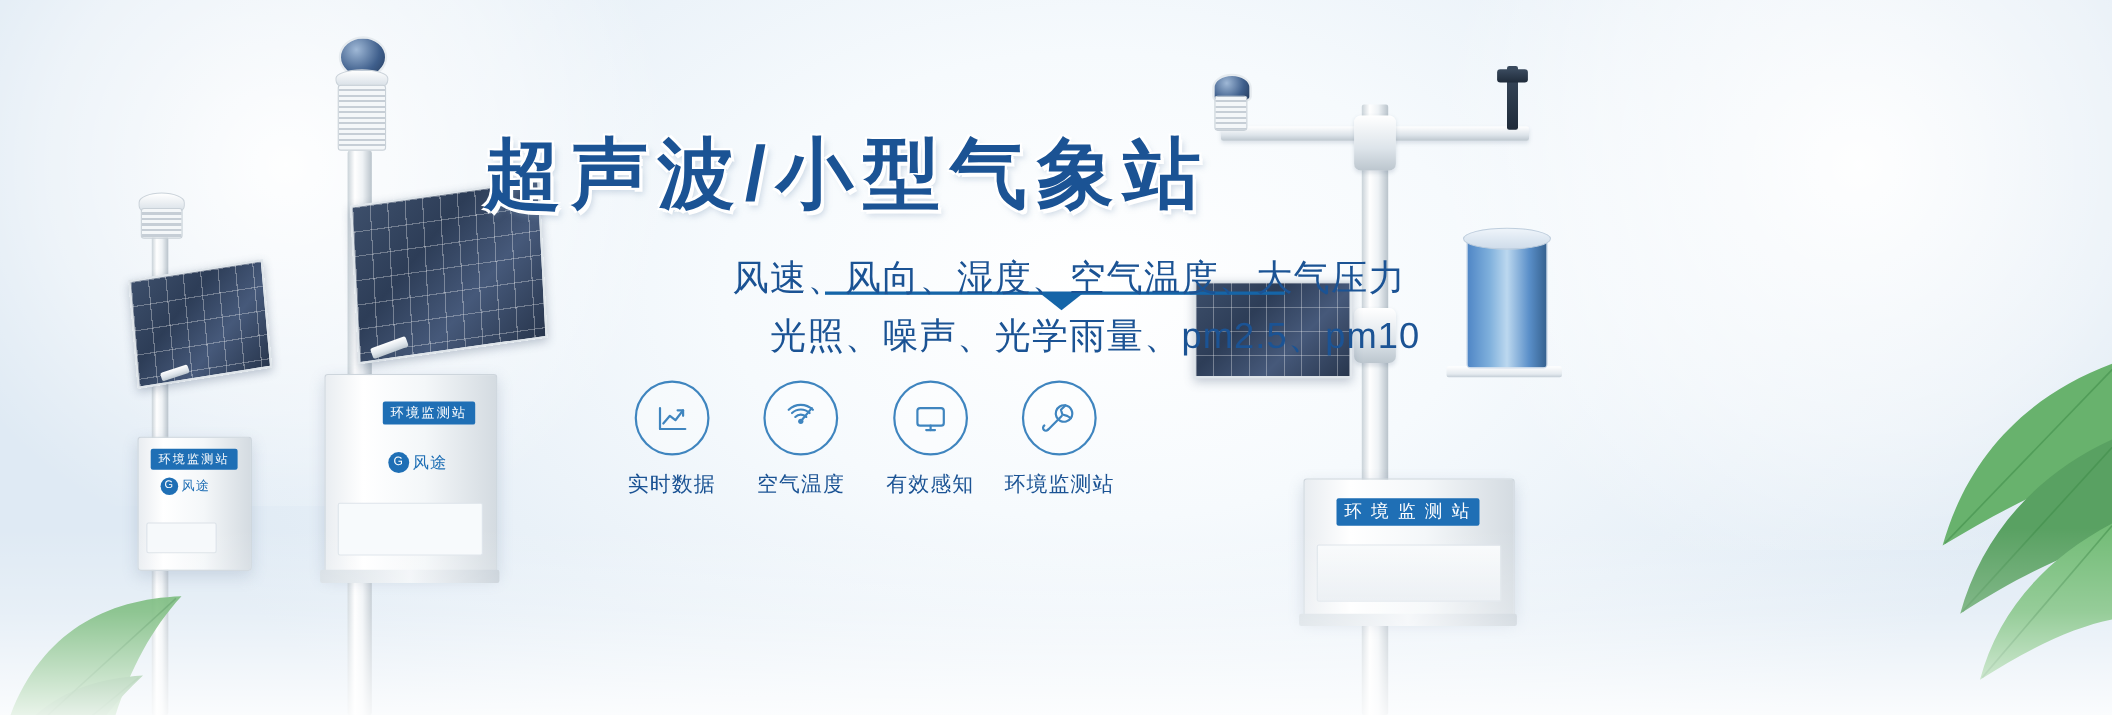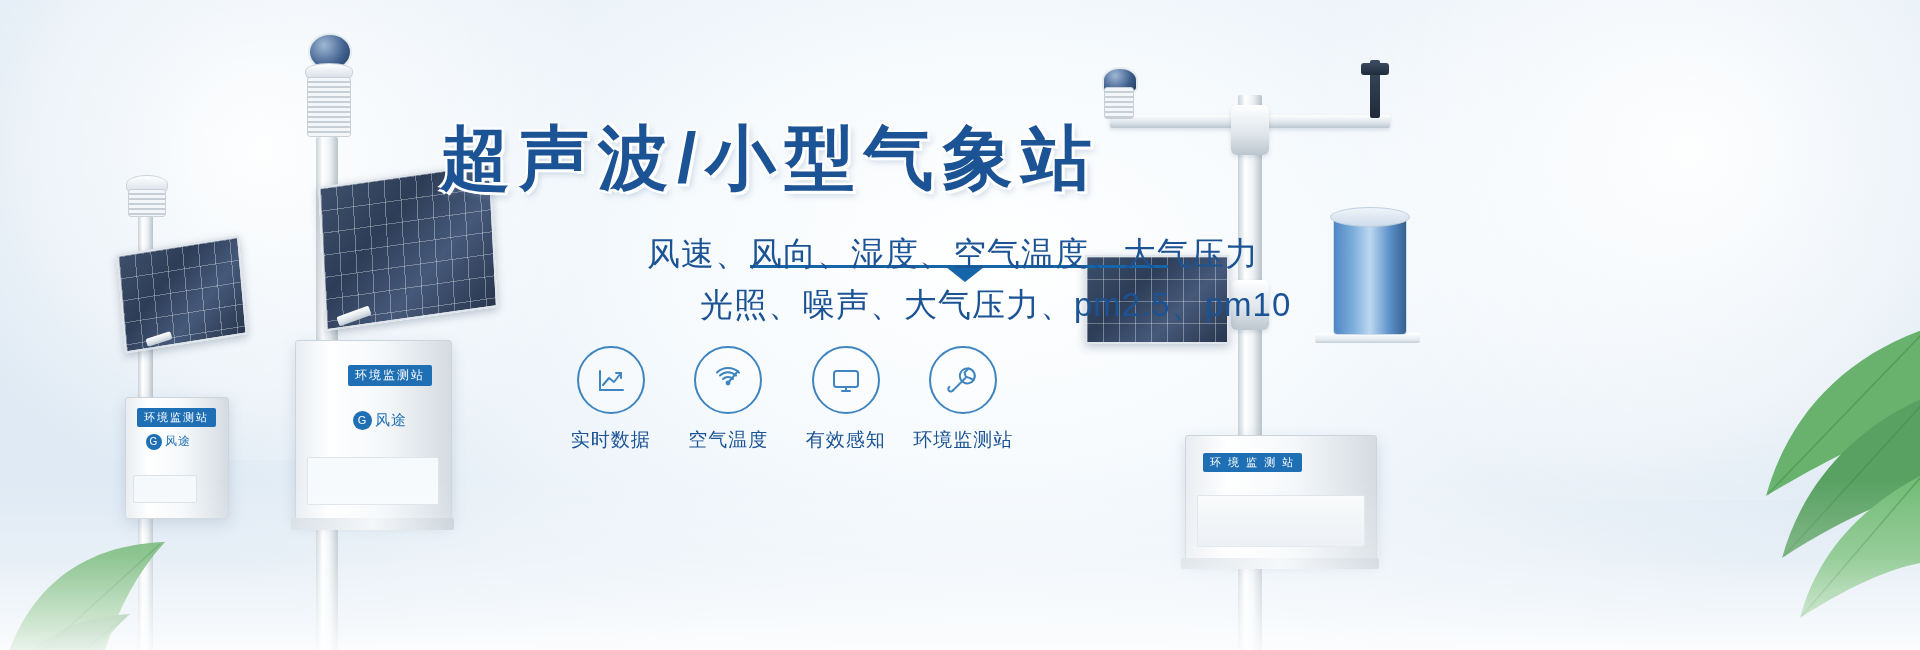--- a/index.html
+++ b/index.html
@@ -40,21 +40,21 @@
   .divider-line{position:absolute;left:0;top:6px;width:418px;height:3px;background:#1565a8;}
   .divider-tri{
     position:absolute;left:196px;top:8px;width:0;height:0;
     border-left:19px solid transparent;border-right:19px solid transparent;
     border-top:15px solid #1565a8;
   }
   .sub-line{
     position:absolute;font-size:33px;line-height:44px;letter-spacing:1px;
     color:#1b5394;white-space:nowrap;font-weight:400;
   }
-  .sub-line.l1{left:647px;top:232px;font-family:Liberation Serif, serif;}
+  .sub-line.l1{left:666px;top:232px;font-family:Liberation Serif, serif;}
   .sub-line.l2{left:700px;top:283px;}
 
   
   .features{position:absolute;left:552px;top:346px;width:470px;height:110px;display:flex;gap:0;}
   .feature{width:118px;display:flex;flex-direction:column;align-items:center;}
   .f-circle{
     width:64px;height:64px;border-radius:50%;
     border:2px solid #3f85bf;background:rgba(255,255,255,.35);
     display:flex;align-items:center;justify-content:center;
   }
@@ -176,21 +176,21 @@
     <div class="vane" style="left:295px;top:5px;width:10px;height:58px;"></div>
     <div class="vane" style="left:286px;top:8px;width:28px;height:12px;border-radius:3px;"></div>
 
     <div class="panel" style="left:10px;top:200px;width:140px;height:85px;"></div>
 
     <div class="shelf" style="left:240px;top:278px;width:105px;height:10px;"></div>
     <div class="rain-gauge" style="left:258px;top:160px;width:72px;height:118px;"></div>
     <div class="rain-lid" style="left:255px;top:152px;width:78px;height:18px;"></div>
 
     <div class="cabinet" style="left:110px;top:380px;width:190px;height:125px;"></div>
-    <div class="cab-label" style="left:128px;top:398px;font-size:11px;">环 境 监 测 站</div>
+    <div class="cab-label" style="left:140px;top:398px;font-size:16px;">环 境 监 测 站</div>
     <div style="position:absolute;left:122px;top:440px;width:166px;height:50px;background:linear-gradient(to bottom,#f9fbfc,#e8edf2);border:1px solid #dde4ea;border-radius:2px;"></div>
     <div style="position:absolute;left:106px;top:503px;width:198px;height:11px;background:linear-gradient(to right,#d5dde3,#f2f5f8,#c6cfd7);border-radius:2px;"></div>
   </div>
 
   <svg class="leaf" style="left:-10px;top:330px;" width="210" height="320" viewBox="0 0 210 320">
     <g fill="#5fae63" opacity="0.92">
       <path d="M8 360 C 30 255, 95 215, 175 212 C 140 250, 118 300, 104 360 Z"></path>
       <path d="M-4 398 C 20 320, 70 288, 140 284 C 104 318, 80 352, 66 400 Z" fill="#4f9c57"></path>
       <path d="M10 452 C 34 392, 86 366, 150 364 C 116 392, 94 422, 80 456 Z" fill="#6bb96e"></path>
     </g>
@@ -218,21 +218,21 @@
   <div class="center-col">
 
     <div class="main-title">超声波/小型气象站</div>
 
     <div class="divider-wrap">
       <div class="divider-line"></div>
       <div class="divider-tri"></div>
     </div>
 
     <div class="sub-line l1">风速、风向、湿度、空气温度、大气压力</div>
-    <div class="sub-line l2">光照、噪声、大气压力、pm2.5、pm10</div>
+    <div class="sub-line l2">光照、噪声、光学雨量、pm2.5、pm10</div>
 
     <div class="features">
 
       <div class="feature">
         <div class="f-circle">
           <svg width="32" height="32" viewBox="0 0 32 32" fill="none" stroke="#3f85bf" stroke-width="2" stroke-linecap="round" stroke-linejoin="round">
             <polyline points="5,26 5,7"></polyline>
             <polyline points="5,26 28,26"></polyline>
             <polyline points="8,21 14,14 19,18 26,9"></polyline>
             <polyline points="21,9 26,9 26,14"></polyline>

